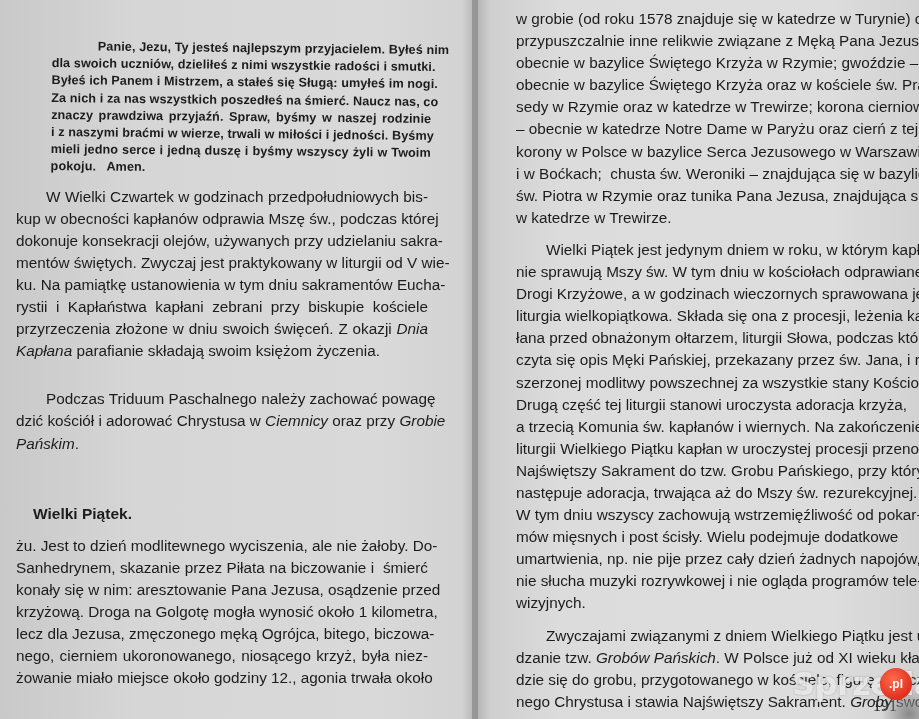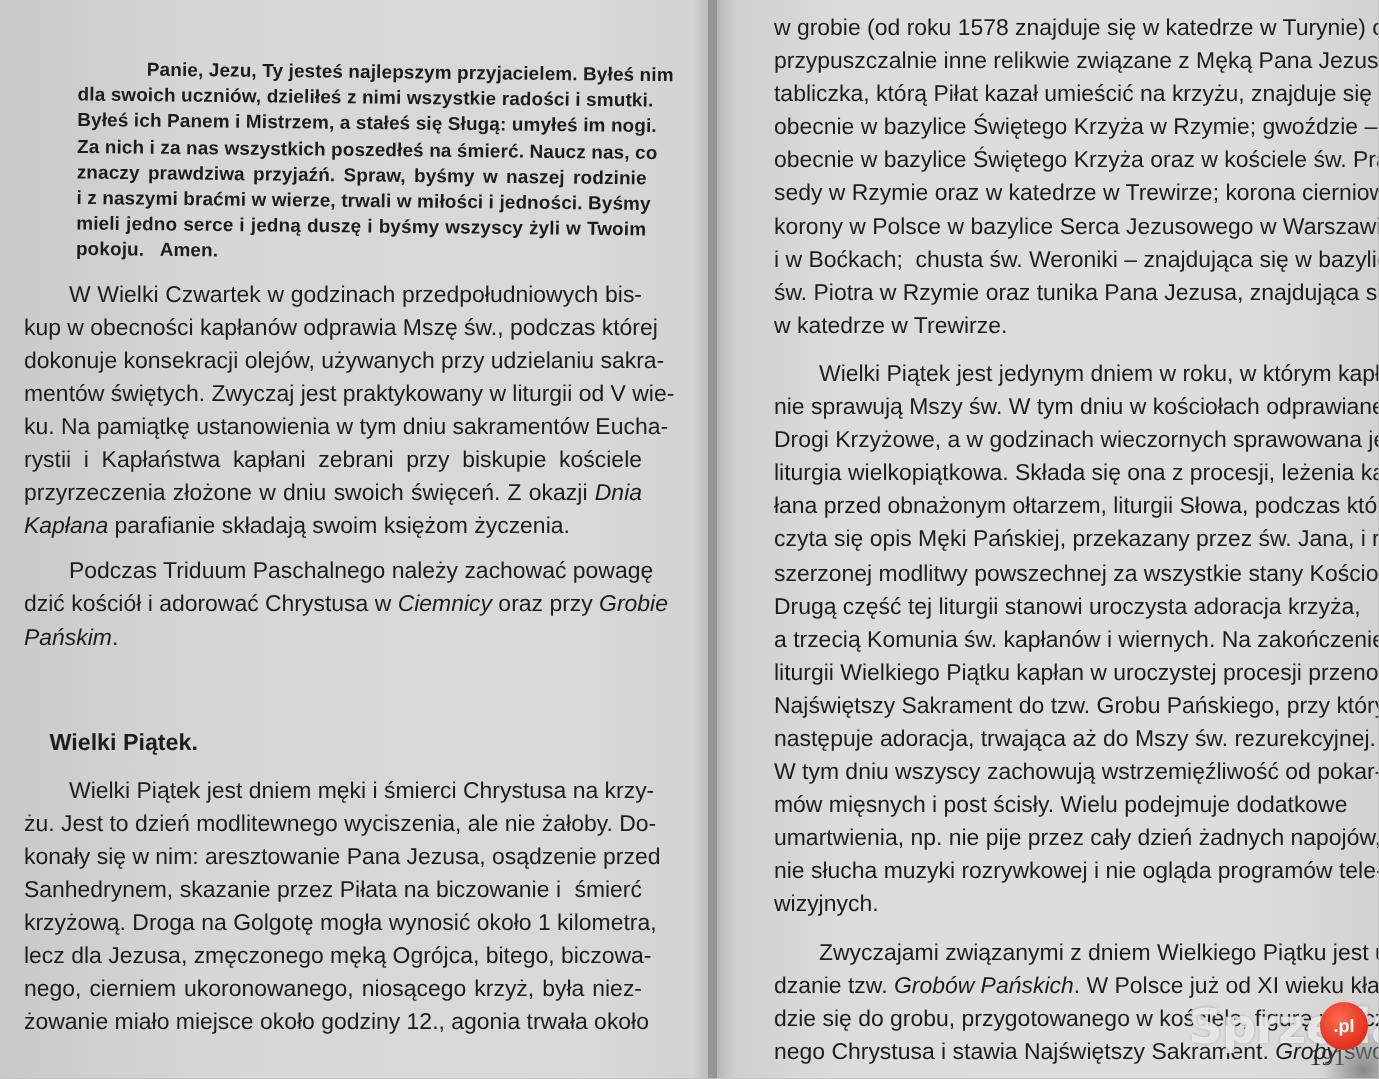--- a/index.html
+++ b/index.html
@@ -94,51 +94,50 @@
       <span class="line" style="padding-left:30px">W Wielki Czwartek w godzinach przedpołudniowych bis-</span>
       <span class="line">kup w obecności kapłanów odprawia Mszę św., podczas której</span>
       <span class="line">dokonuje konsekracji olejów, używanych przy udzielaniu sakra-</span>
       <span class="line">mentów świętych. Zwyczaj jest praktykowany w liturgii od V wie-</span>
       <span class="line">ku. Na pamiątkę ustanowienia w tym dniu sakramentów Eucha-</span>
       <span class="line">rystii i Kapłaństwa kapłani zebrani przy biskupie kościele</span>
       <span class="line"><span>przyrzeczenia złożone w dniu swoich święceń. Z okazji</span> <em>Dnia</em></span>
       <span class="line last"><em>Kapłana</em><span style="white-space:pre"> parafianie składają swoim księżom życzenia.</span></span>
     </div>
 
-    <div style="margin-top:8px">
+    <div style="margin-top:26px">
       <span class="line" style="padding-left:30px">Podczas Triduum Paschalnego należy zachować powagę</span>
       <span class="line"><span style="white-space:pre">dzić kościół i adorować Chrystusa w </span><em>Ciemnicy</em><span style="white-space:pre"> oraz przy </span><em>Grobie</em></span>
       <span class="line last"><em>Pańskim</em><span>.</span></span>
     </div>
 
     <div class="heading">Wielki Piątek.</div>
 
     <div>
-      <span class="line" style="padding-left:30px">Wielki Piątek jest dniem męki i śmierci Chrystusa na krzy-</span>
       <span class="line">żu. Jest to dzień modlitewnego wyciszenia, ale nie żałoby. Do-</span>
+      <span class="line" style="white-space:pre">Sanhedrynem, skazanie przez Piłata na biczowanie i  śmierć</span>
       <span class="line">konały się w nim: aresztowanie Pana Jezusa, osądzenie przed</span>
-      <span class="line" style="white-space:pre">Sanhedrynem, skazanie przez Piłata na biczowanie i  śmierć</span>
       <span class="line">krzyżową. Droga na Golgotę mogła wynosić około 1 kilometra,</span>
       <span class="line">lecz dla Jezusa, zmęczonego męką Ogrójca, bitego, biczowa-</span>
       <span class="line">nego, cierniem ukoronowanego, niosącego krzyż, była niez-</span>
       <span class="line">żowanie miało miejsce około godziny 12., agonia trwała około</span>
 
     </div>
   </div>
 </div>
 
 <div class="page page-right">
   <div class="text-col right-col" style="top:8px">
     <div>
       <span class="line">w grobie (od roku 1578 znajduje się w katedrze w Turynie) oraz</span>
       <span class="line">przypuszczalnie inne relikwie związane z Męką Pana Jezusa:</span>
-      <span class="line">tabliczka, którą Piłat kazał umieścić na krzyżu, znajduje się</span>
       <span class="line">obecnie w bazylice Świętego Krzyża w Rzymie; gwoździe –</span>
       <span class="line">obecnie w bazylice Świętego Krzyża oraz w kościele św. Prak-</span>
       <span class="line">sedy w Rzymie oraz w katedrze w Trewirze; korona cierniowa</span>
+      <span class="line">– obecnie w katedrze Notre Dame w Paryżu oraz cierń z tej</span>
       <span class="line">korony w Polsce w bazylice Serca Jezusowego w Warszawie</span>
       <span class="line" style="white-space:pre">i w Boćkach;  chusta św. Weroniki – znajdująca się w bazylice</span>
       <span class="line">św. Piotra w Rzymie oraz tunika Pana Jezusa, znajdująca się</span>
       <span class="line last">w katedrze w Trewirze.</span>
     </div>
 
     <div style="margin-top:10px">
       <span class="line" style="padding-left:30px">Wielki Piątek jest jedynym dniem w roku, w którym kapłani</span>
       <span class="line">nie sprawują Mszy św. W tym dniu w kościołach odprawiane są</span>
       <span class="line">Drogi Krzyżowe, a w godzinach wieczornych sprawowana jest</span>

